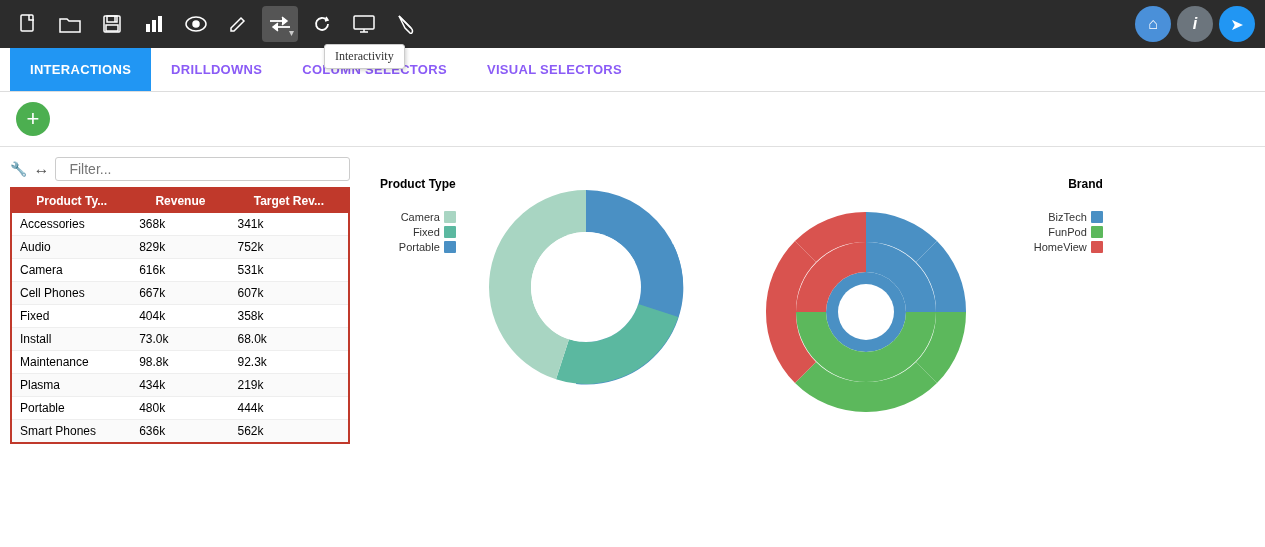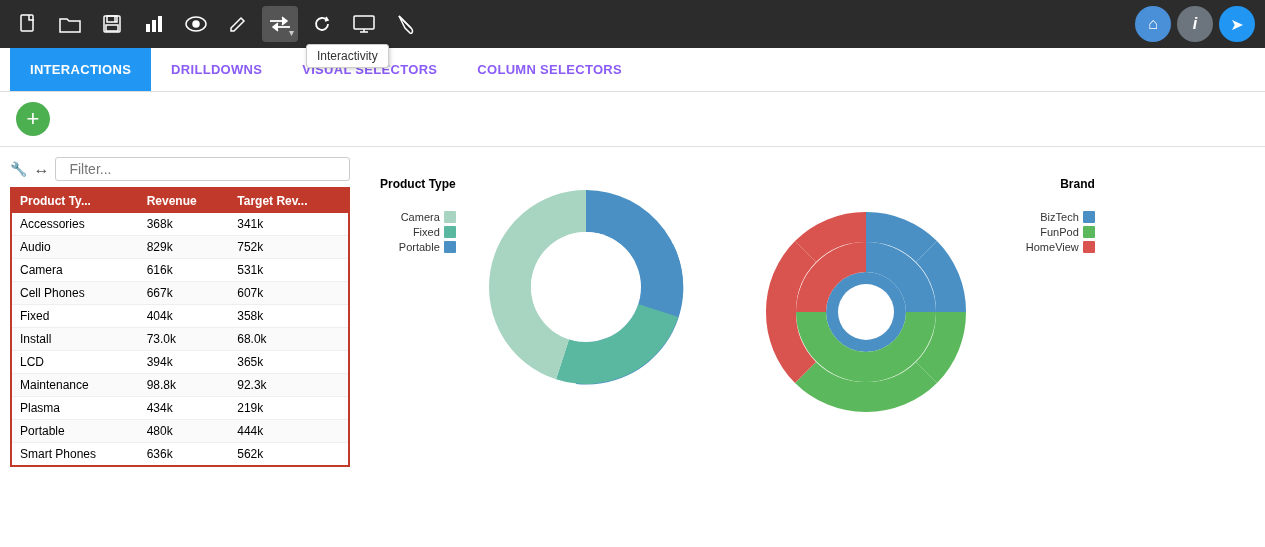--- a/index.html
+++ b/index.html
@@ -36,22 +36,23 @@
       cursor: pointer;
     }
     .icon-home { background: #4a90d9; color: #fff; }
     .icon-info { background: #6c757d; color: #fff; }
     .icon-share { background: #2196F3; color: #fff; }
 
     
     .tooltip-container {
       position: absolute;
       top: 44px;
-      left: 306px;
+      left: 324px;
       z-index: 100;
+      font-family: Liberation Serif, serif;
     }
     .tooltip-box {
       background: #fff;
       border: 1px solid #ccc;
       padding: 4px 10px;
       font-size: 12px;
       color: #333;
       border-radius: 3px;
       box-shadow: 1px 1px 4px rgba(0,0,0,0.2);
       white-space: nowrap;
@@ -139,22 +140,22 @@
       color: #15803d;
     }
     .data-table {
       width: 100%;
       border-collapse: collapse;
       border: 2px solid #c0392b;
     }
     .data-table thead tr th {
       background: #c0392b;
       color: #fff;
-      padding: 5px 8px;
-      text-align: left;
+      padding: 5px 24px;
+      text-align: right;
       font-size: 12px;
       font-weight: 600;
     }
     .data-table tbody tr td {
       padding: 4px 8px;
       font-size: 12px;
       border-bottom: 1px solid #eee;
     }
     .data-table tbody tr:nth-child(even) td { background: #fafafa; }
 
@@ -266,22 +267,22 @@
   </div>
 </div>
 
 <div class="tooltip-container">
   <div class="tooltip-box">Interactivity</div>
 </div>
 
 <div class="tabs-bar">
   <button class="tab active">INTERACTIONS</button>
   <button class="tab">DRILLDOWNS</button>
+  <button class="tab">COLUMN SELECTORS</button>
   <button class="tab">VISUAL SELECTORS</button>
-  <button class="tab">COLUMN SELECTORS</button>
 </div>
 
 <div class="add-section">
   <button class="add-btn">+</button>
 </div>
 
 <hr class="divider">
 
 <div class="content-area">
 
@@ -324,25 +325,20 @@
             <td>Fixed</td>
             <td>404k</td>
             <td>358k</td>
           </tr>
           <tr>
             <td>Install</td>
             <td>73.0k</td>
             <td>68.0k</td>
           </tr>
           <tr>
-            <td>LCD</td>
-            <td>394k</td>
-            <td>365k</td>
-          </tr>
-          <tr>
             <td>Maintenance</td>
             <td>98.8k</td>
             <td>92.3k</td>
           </tr>
           <tr>
             <td>Plasma</td>
             <td>434k</td>
             <td>219k</td>
           </tr>
           <tr>
@@ -391,21 +387,21 @@
         <path id="seg1" fill="#4a90c4" d="M120,23 A97,97 0 0 1 212.25248208062987,149.9746484543699 L172.30810839623345,136.9959346906221 A55,55 0 0 0 120,65 Z"></path>
 
         <path id="seg2" fill="#5bb8a0" d="M212.25248208062987,149.9746484543699 A97,97 0 0 1 90.02535154563012,212.2524820806299 L103.00406530937789,172.30810839623345 A55,55 0 0 0 172.30810839623345,136.9959346906221 Z"></path>
 
         <path id="seg3" fill="#a8d5c2" d="M90.02535154563012,212.2524820806299 A97,97 0 0 1 119.99999999999999,23 L119.99999999999999,65 A55,55 0 0 0 103.00406530937789,172.30810839623345 Z"></path>
 
         <circle cx="120" cy="120" r="55" fill="white"></circle>
       </svg>
     </div>
 
-    <div style="display:flex; align-items:flex-start; margin-left: 20px;">
+    <div style="display:flex; align-items:flex-start; margin-left: 20px; gap: 8px;">
       <svg width="300" height="280" viewBox="0 0 300 280">
 
         <g transform="translate(140,145)">
 
           <circle r="40" fill="#4a90c4"></circle>
 
           <path d="M0,-70 A70,70 0 0,1 70,0 L40,0 A40,40 0 0,0 0,-40 Z" fill="#4a90c4"></path>
           <path d="M70,0 A70,70 0 0,1 0,70 L0,40 A40,40 0 0,0 40,0 Z" fill="#5cb85c"></path>
           <path d="M0,70 A70,70 0 0,1 -70,0 L-40,0 A40,40 0 0,0 0,40 Z" fill="#5cb85c"></path>
           <path d="M-70,0 A70,70 0 0,1 0,-70 L0,-40 A40,40 0 0,0 -40,0 Z" fill="#d9534f"></path>

